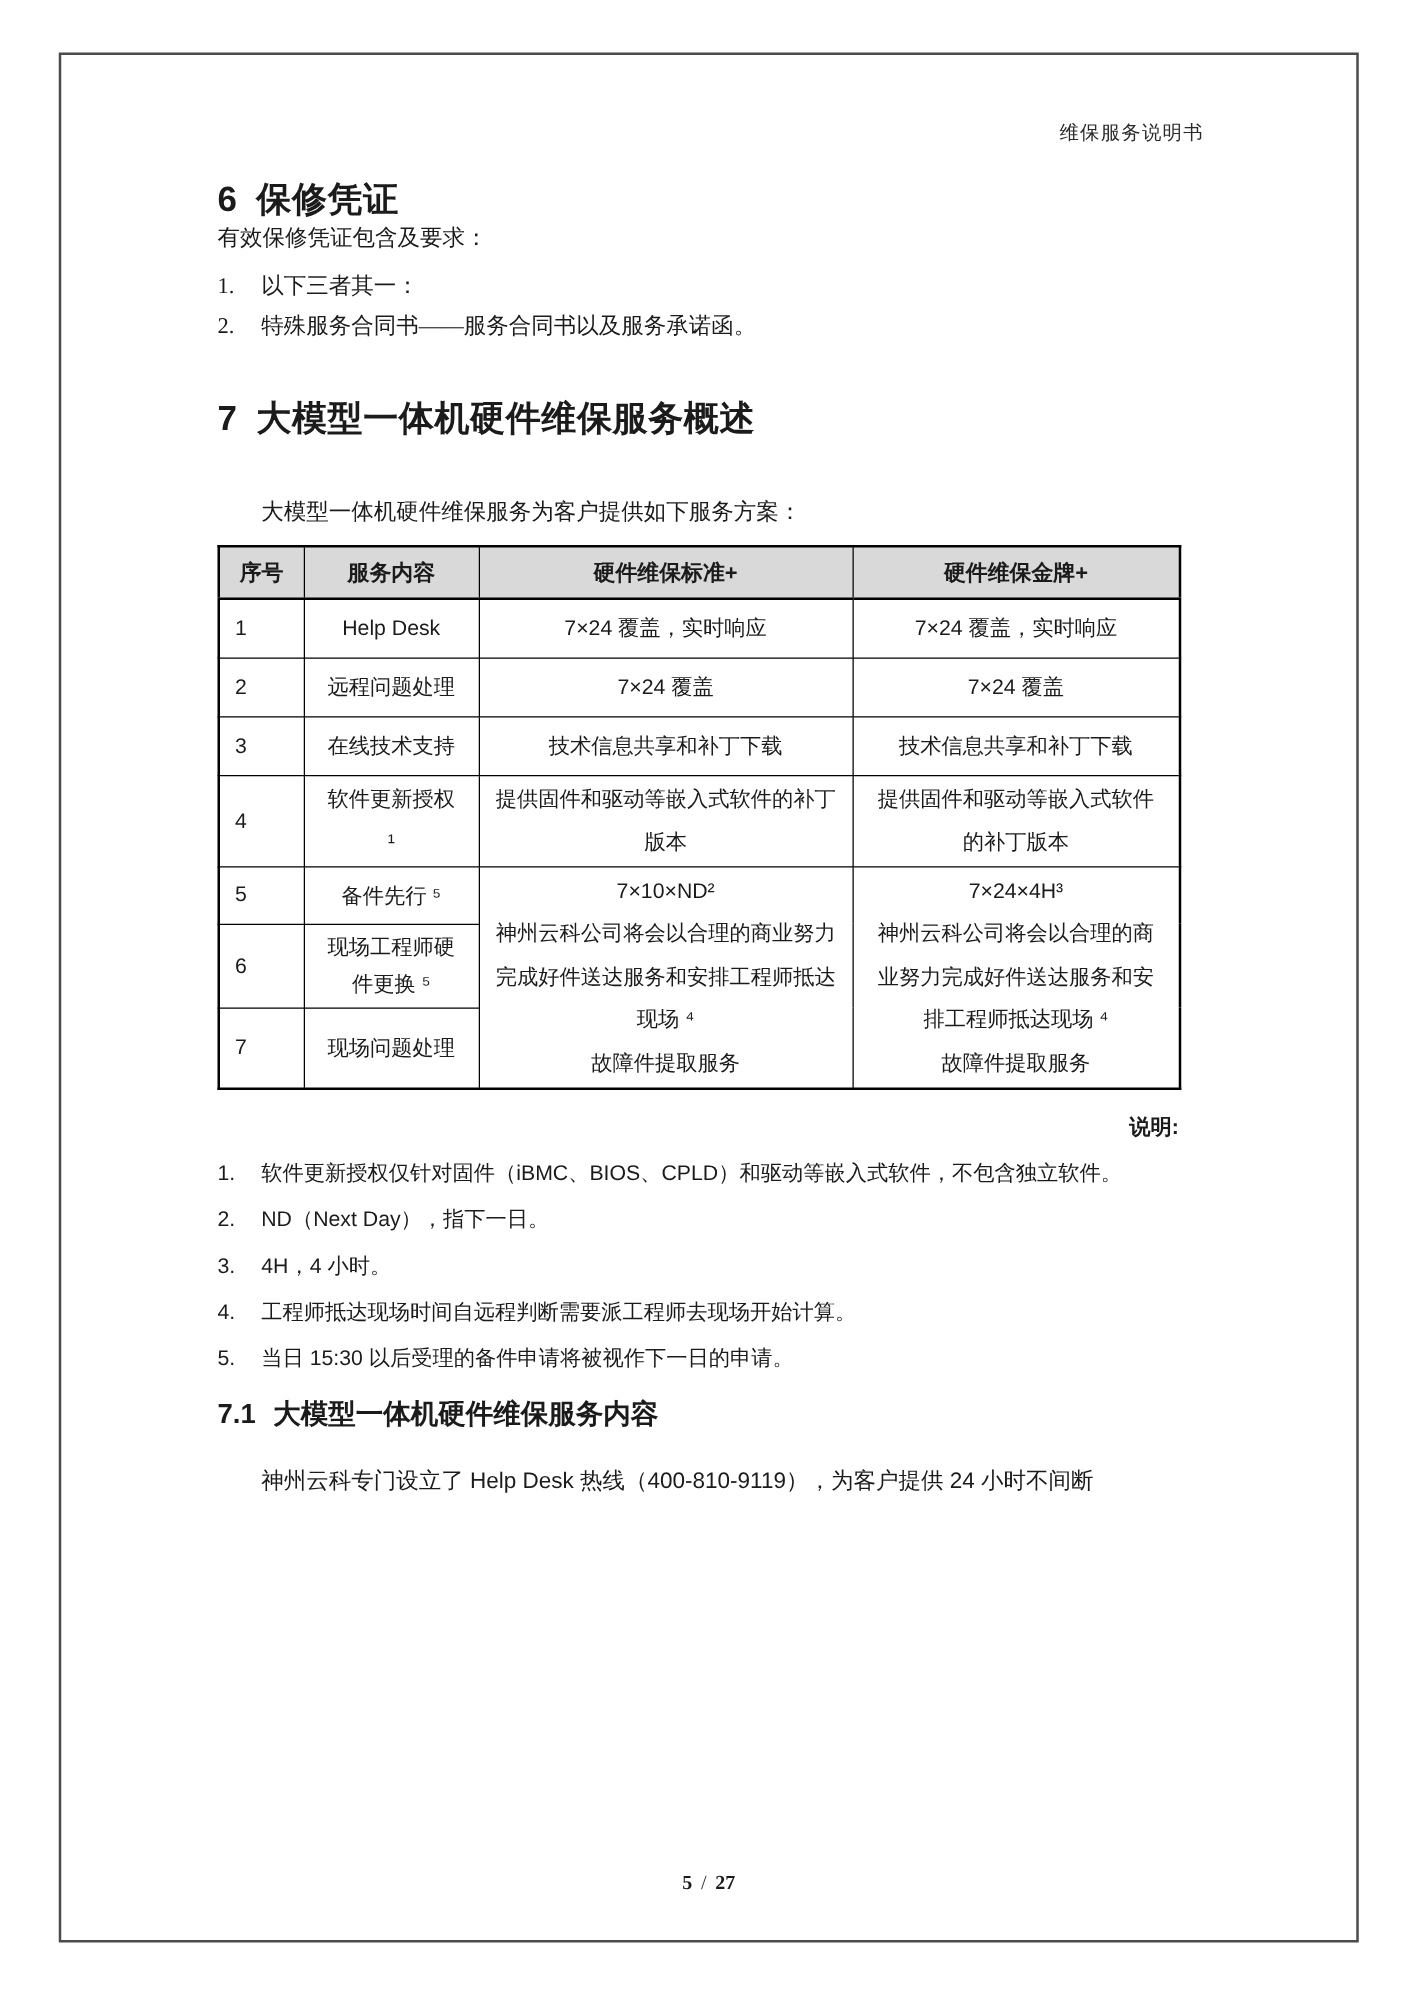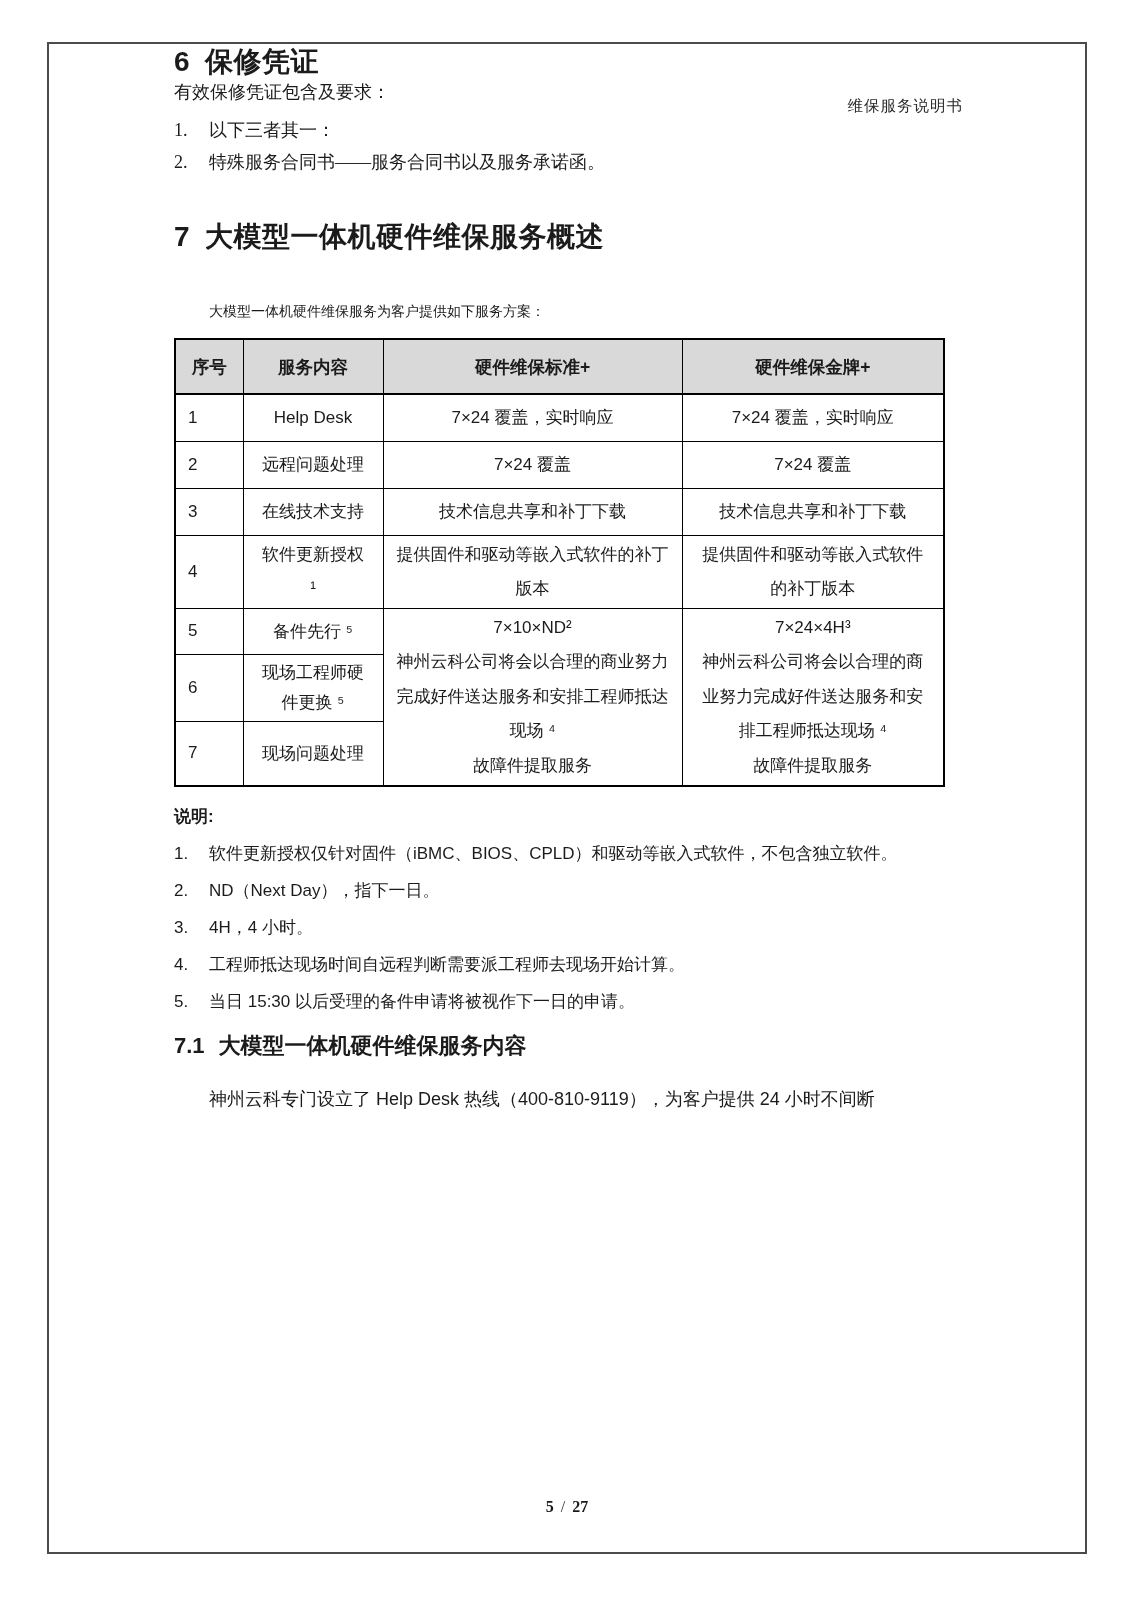--- a/index.html
+++ b/index.html
@@ -27,20 +27,21 @@
     letter-spacing: 1px;
   }
   .content {
     position: absolute;
     left: 125px; top: 0;
     width: 769px;
   }
 
   
   .h-big {
+    margin-top: 98px;
     font-size: 28px; font-weight: 700;
     line-height: 36px;
     letter-spacing: 0.5px;
   }
   .h-big .h-num { margin-right: 15px; font-weight: 700; }
   .h-big.h7 { margin-top: 45px; }
   .h-mid {
     margin-top: 16px;
     font-size: 22px; font-weight: 700;
     line-height: 34px;
@@ -54,56 +55,56 @@
   .h-small .h-num { margin-right: 26px; }
 
   
   .intro6 { font-size: 18px; line-height: 24px; }
   .li { margin-top: 14px; font-size: 18px; line-height: 24px; display: flex; }
   .li .li-num { width: 35px; flex: 0 0 35px; }
   .sub-block { margin-top: 16px; padding-left: 35px; font-size: 18px; line-height: 37px; }
   .li.item2 { margin-top: 8px; }
 
   
-  .intro7 { margin-top: 44px; padding-left: 35px; font-size: 14px; line-height: 24px; }
+  .intro7 { margin-top: 44px; padding-left: 35px; font-size: 18px; line-height: 24px; }
 
   table.svc {
     margin-top: 15px;
     width: 769px;
     border-collapse: collapse;
     table-layout: fixed;
     font-size: 17px;
   }
   table.svc { border: 2px solid #000; }
   table.svc th, table.svc td {
     border: 1.5px solid #000;
     vertical-align: middle;
     padding: 2px 12px;
     word-break: break-all;
   }
   table.svc th {
     background: #d9d9d9;
-    height: 55px;
+    height: 42px;
     font-size: 17.5px; font-weight: 700;
     border-bottom: 2px solid #000;
   }
   td.c-no { text-align: left; padding-left: 10px; }
   td.c-svc, td.c-val { text-align: center; }
   tr.r1 td, tr.r2 td, tr.r3 td { height: 47px; }
   tr.r4 td { height: 70px; }
   tr.r5 td { height: 45px; }
   tr.r6 td { height: 65px; }
   tr.r7 td { height: 63px; }
   .pre { white-space: pre-line; }
   td.two-line { line-height: 34px; }
   td.merged { line-height: 34.5px; }
   tr.r6 td.c-svc { line-height: 30px; }
 
   
-  .notes-label { margin-top: 19px; font-size: 17px; font-weight: 700; line-height: 22px; }
+  .notes-label { margin-top: 19px; font-size: 17px; font-weight: 700; line-height: 22px; text-align: right; }
   .note { margin-top: 14px; font-size: 17px; line-height: 23px; display: flex; }
   .note .li-num { width: 35px; flex: 0 0 35px; }
   .note:first-of-type { margin-top: 13px; }
 
   .para711 { margin-top: 24px; padding-left: 35px; font-size: 18px; line-height: 25px; }
 
   .page-footer {
     position: absolute;
     bottom: 36px; left: 0;
     width: 100%;

